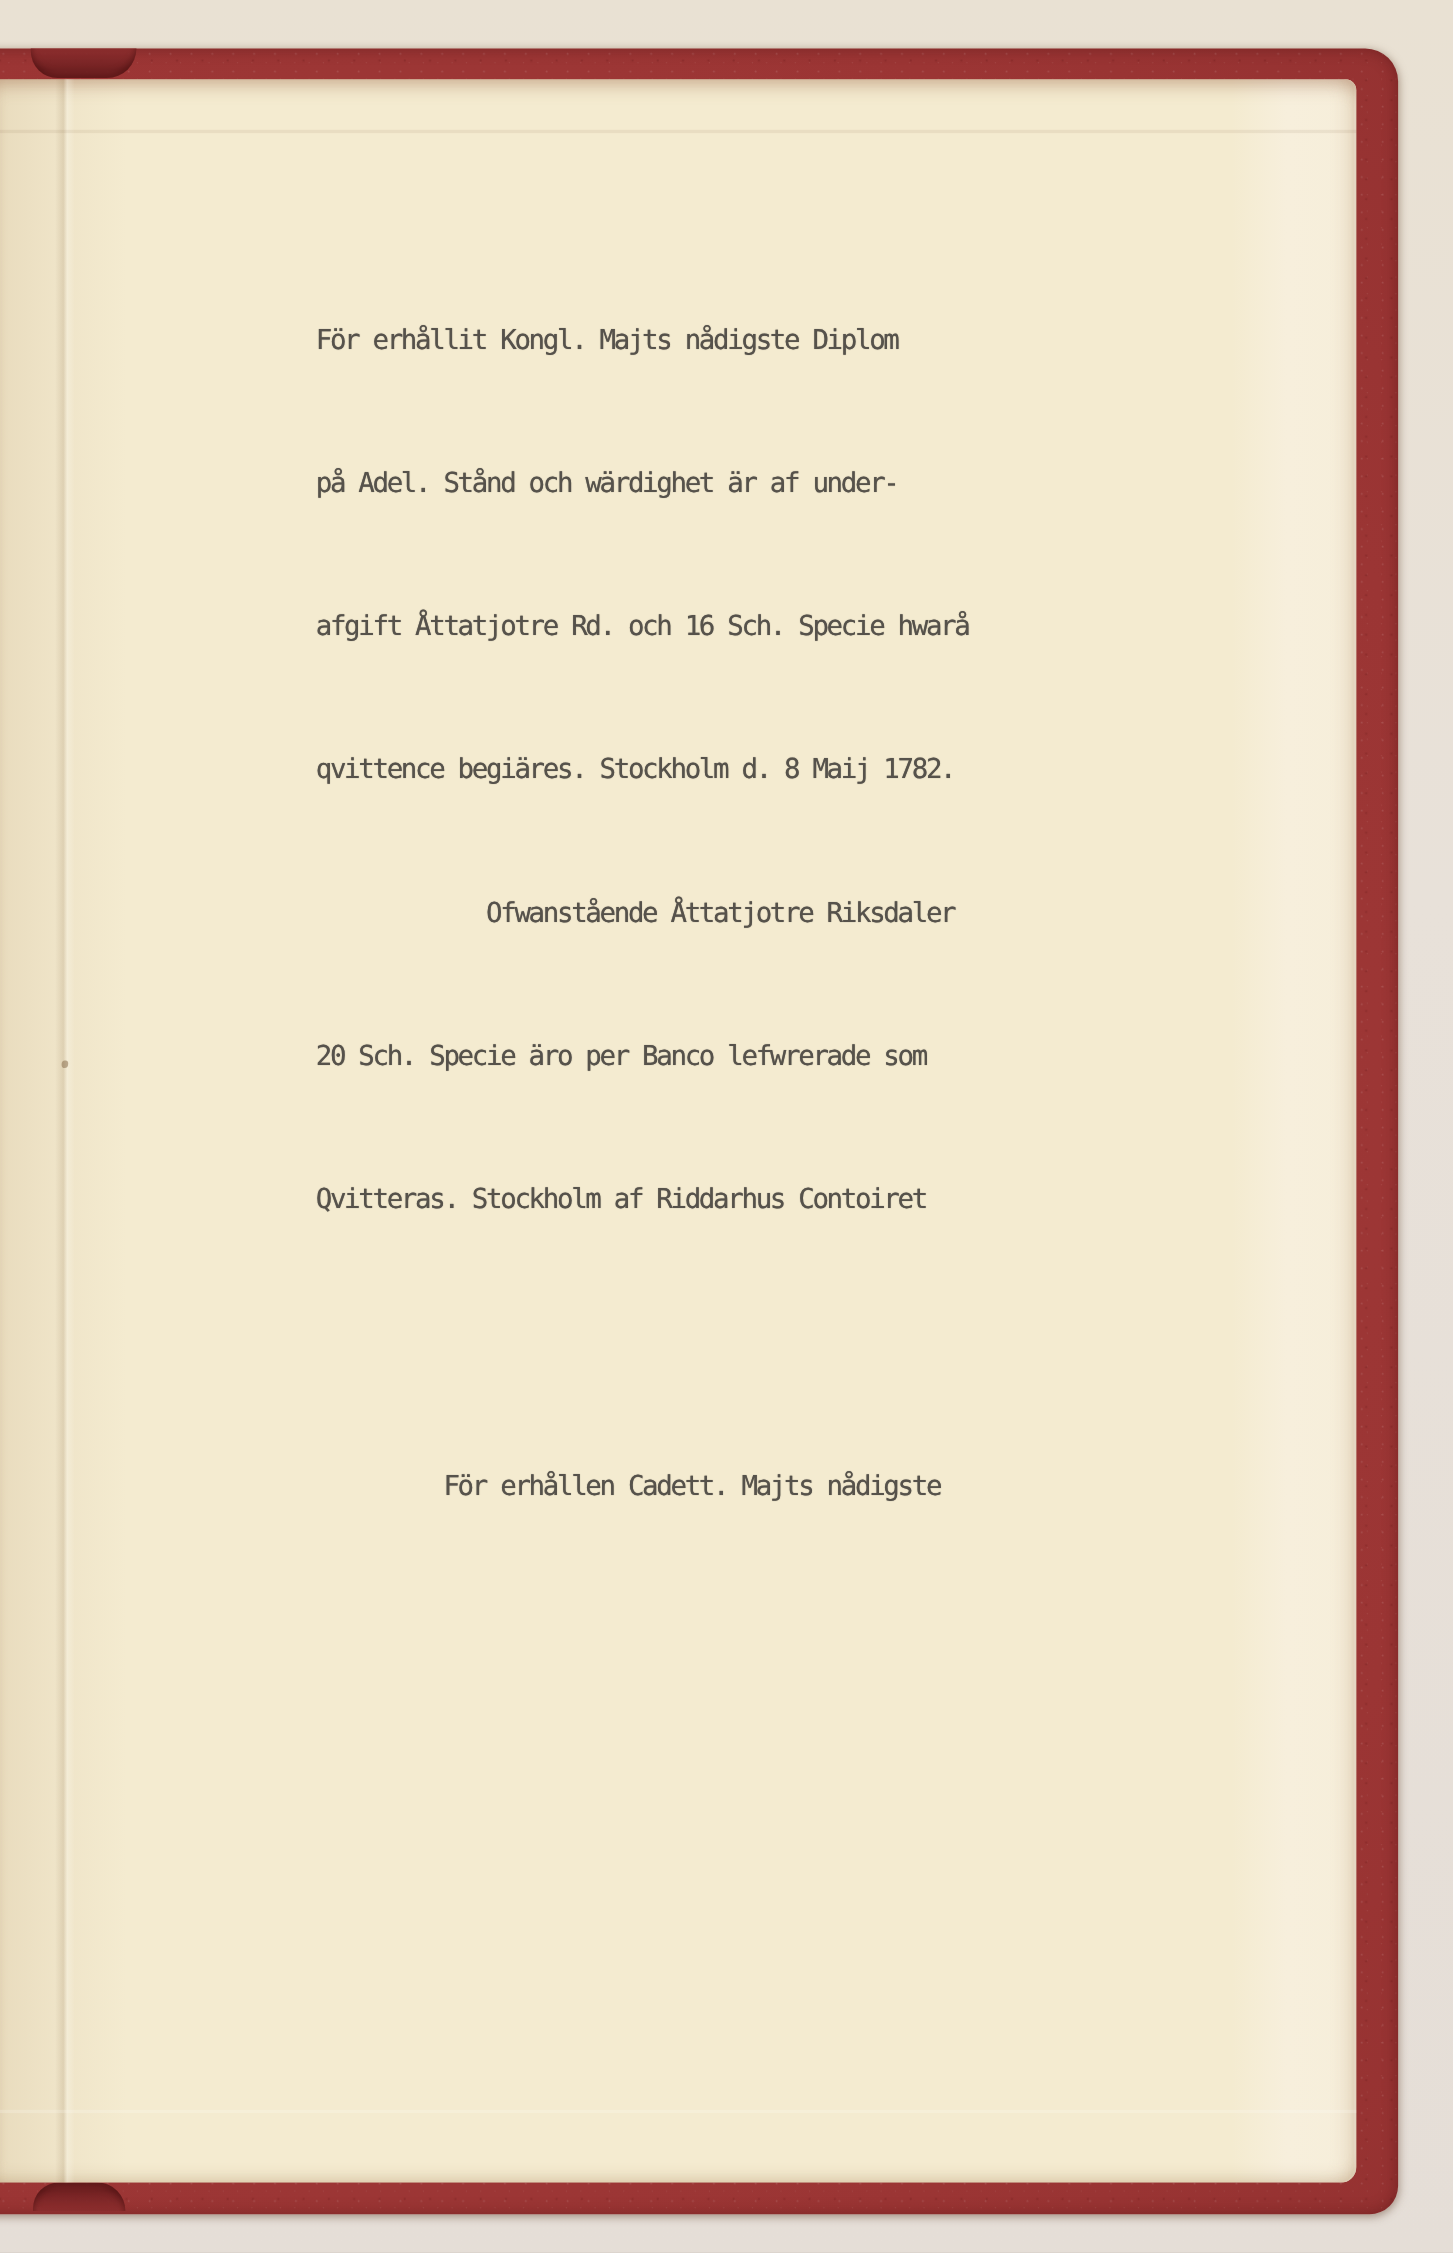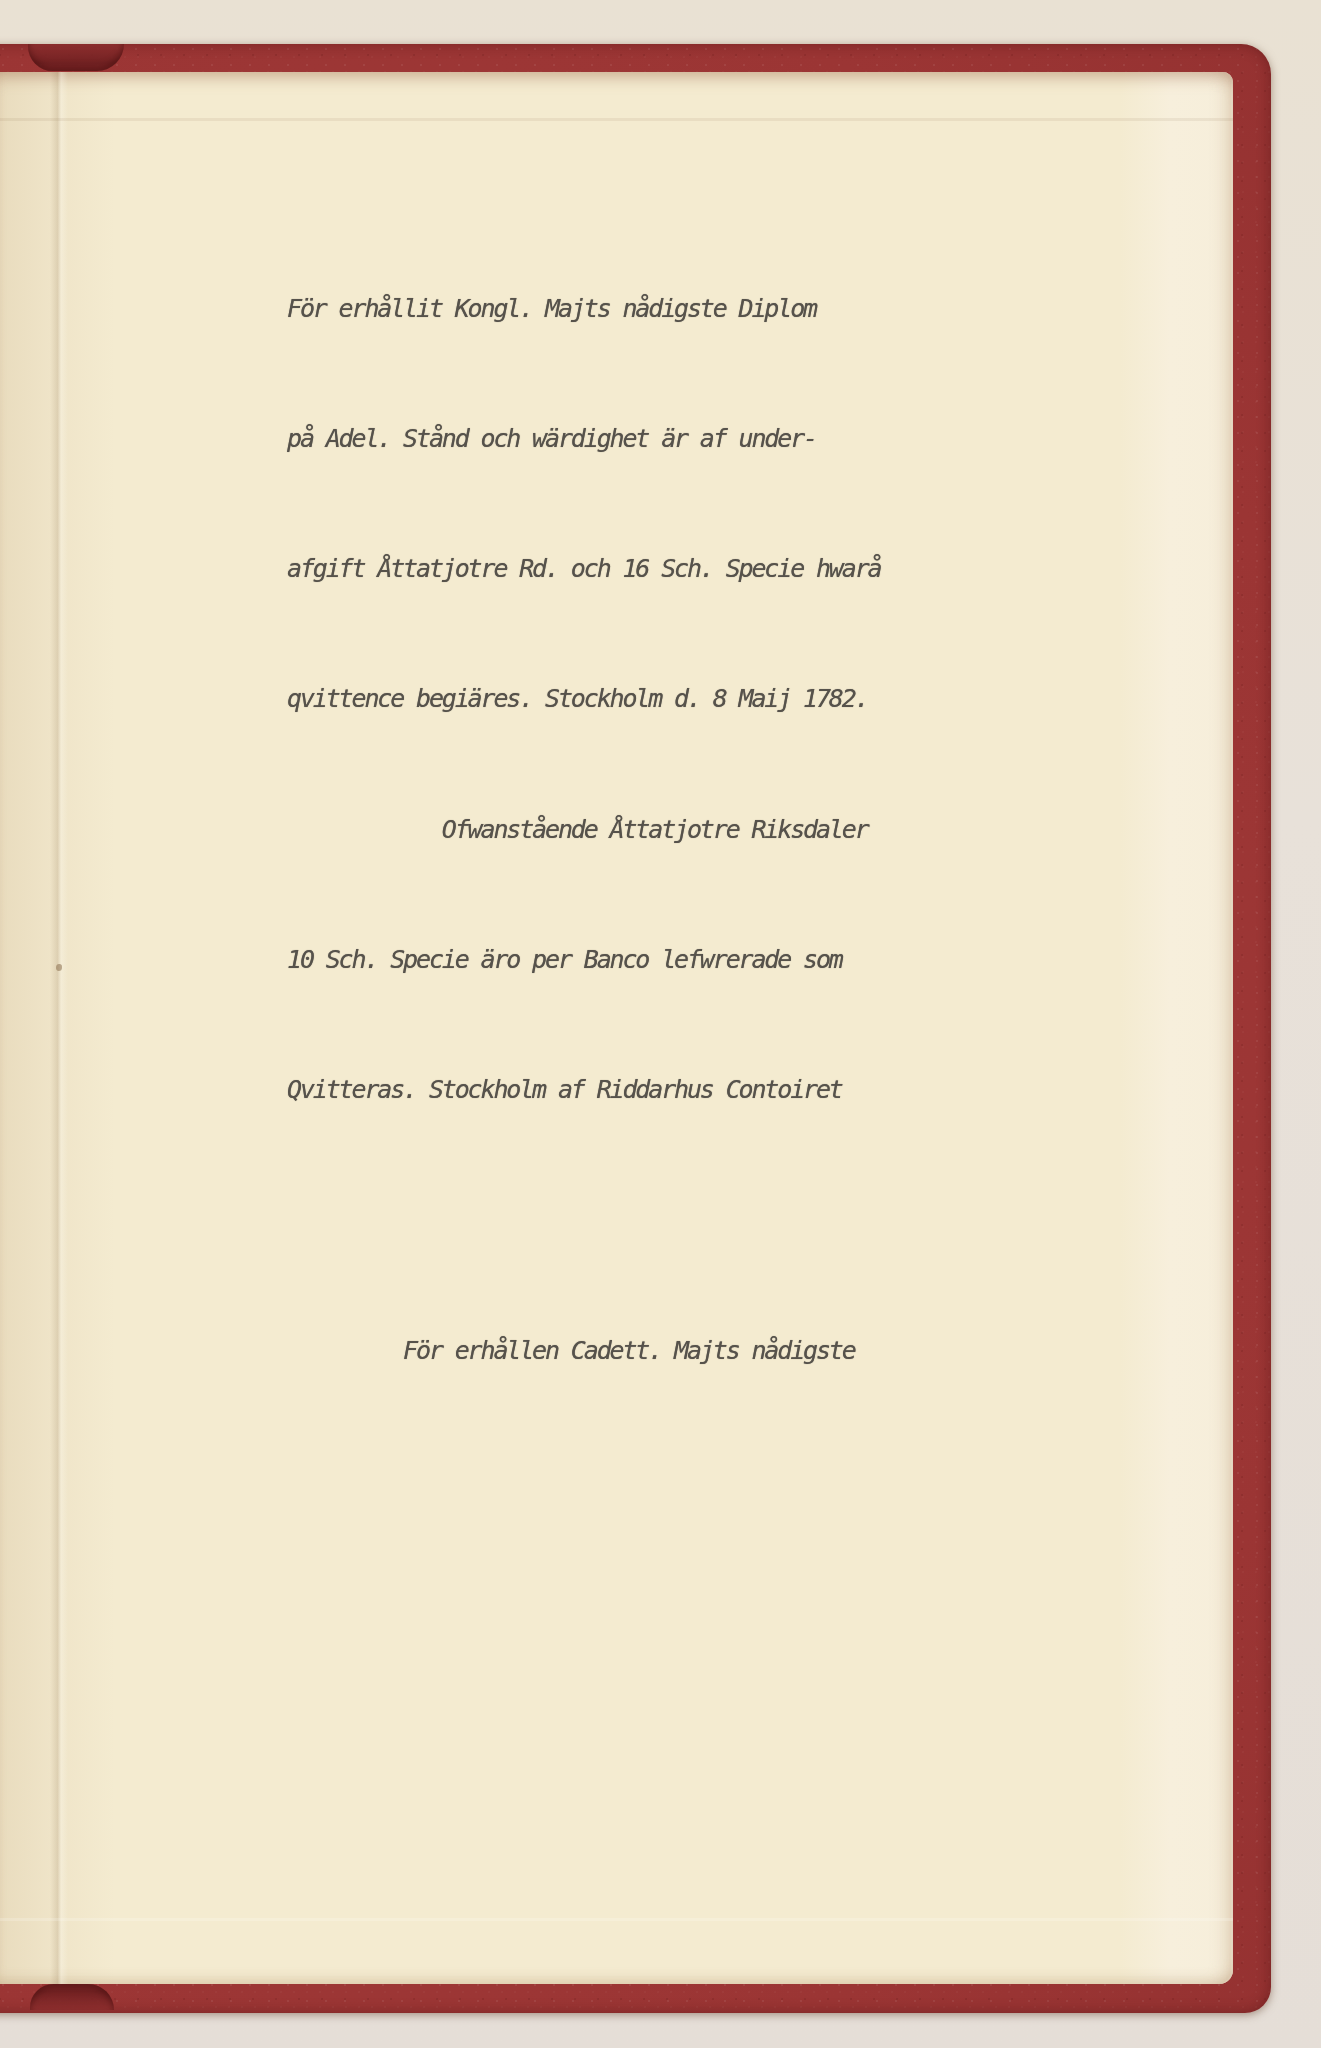--- a/index.html
+++ b/index.html
@@ -65,21 +65,21 @@
     position:absolute;width:6px;height:7px;border-radius:50% 40% 55% 45%;
     background:#8a6f4e;opacity:.55;
   }
   
   .typescript{
     position:absolute;left:287px;top:200px;
     font-size:25px;letter-spacing:-2.15px;line-height:43.4px;
     color:#56524b;white-space:pre;
     text-shadow:0 0 .8px rgba(86,82,75,.8);
   }
-  .typed-line{min-height:43.4px;font-style:italic;}
+  .typed-line{min-height:43.4px;}
 </style>
 </head>
 <body>
 
 <div class="scan">
   <div class="leather"></div>
   <div class="notch notch-top"></div>
   <div class="notch notch-bottom"></div>
 
   <div class="page">
@@ -88,21 +88,21 @@
     <div class="fold-bottom"></div>
     <div class="speck" style="left:56px;top:892px;"></div>
   </div>
 
   <div class="typescript">
     <div class="typed-line">För erhållit Kongl. Majts nådigste Diplom</div>
     <div class="typed-line">på Adel. Stånd och wärdighet är af under-</div>
     <div class="typed-line">afgift Åttatjotre Rd. och 16 Sch. Specie hwarå</div>
     <div class="typed-line">qvittence begiäres. Stockholm d. 8 Maij 1782.</div>
     <div class="typed-line">            Ofwanstående Åttatjotre Riksdaler</div>
-    <div class="typed-line">10 Sch. Specie äro per Banco lefwrerade som</div>
+    <div class="typed-line">20 Sch. Specie äro per Banco lefwrerade som</div>
     <div class="typed-line">Qvitteras. Stockholm af Riddarhus Contoiret</div>
     <div class="typed-line"></div>
     <div class="typed-line">         För erhållen Cadett. Majts nådigste</div>
     
     
     
     
     
     
     

